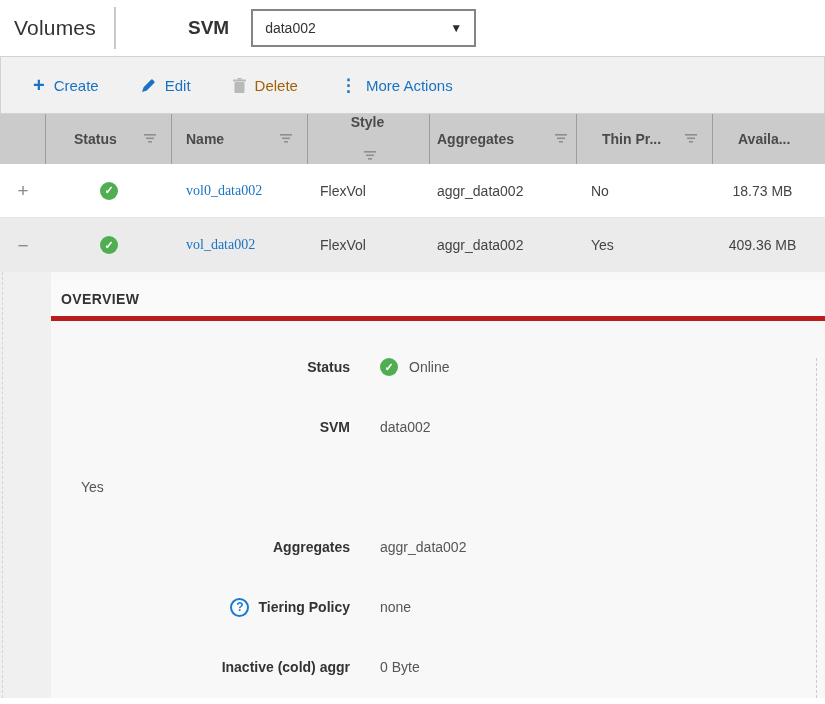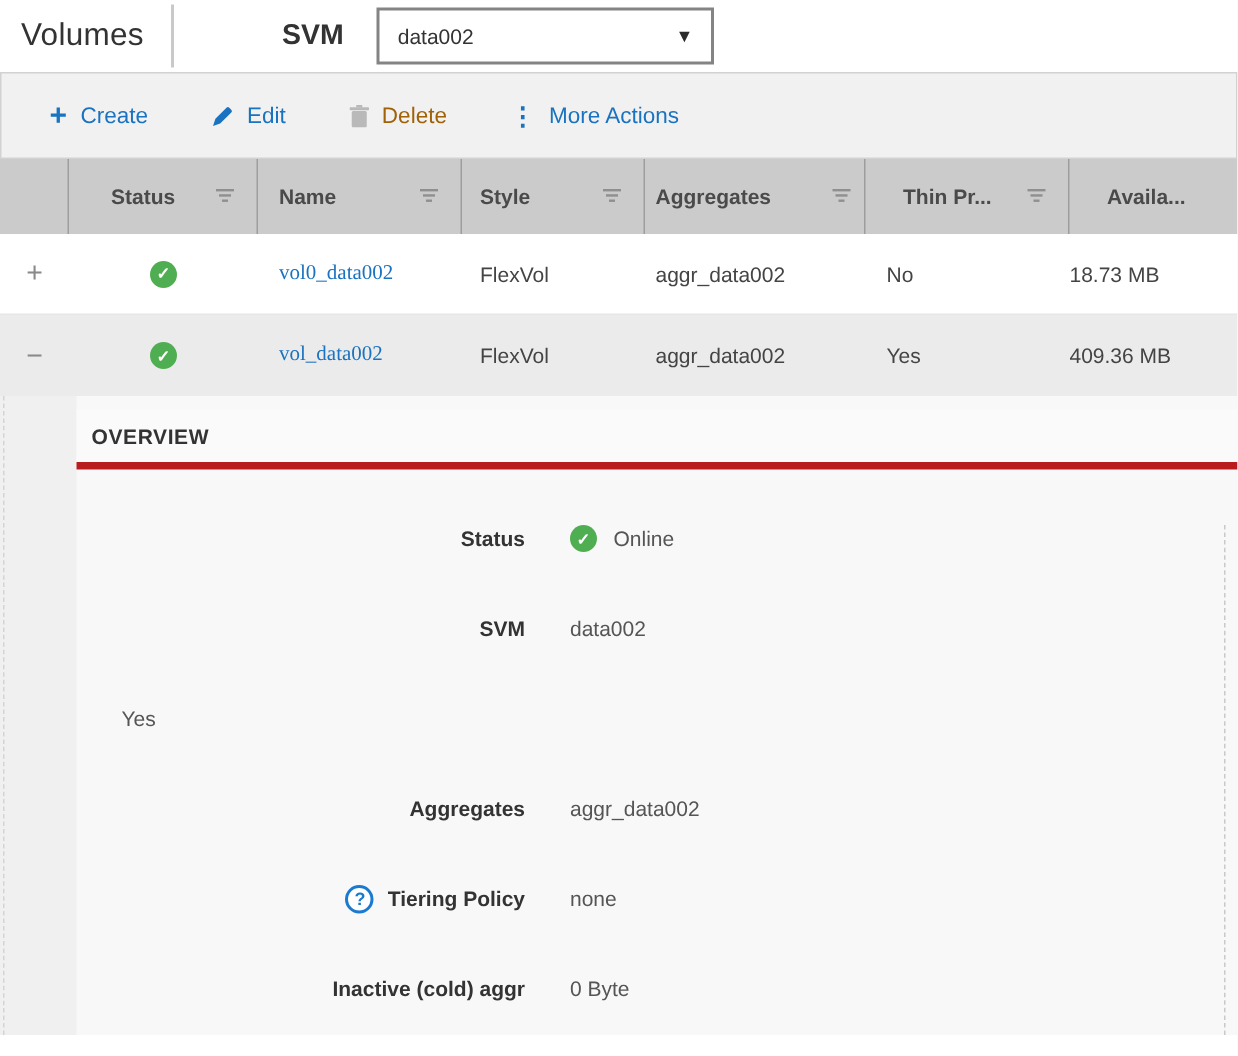--- a/index.html
+++ b/index.html
@@ -6,21 +6,21 @@
   html, body { width: 825px; height: 704px; overflow: hidden; }
   body {
     font-family: "Liberation Sans", sans-serif;
     background: #ffffff;
     color: #333;
     position: relative;
   }
 
   
   .topbar {
-    height: 48px;
+    height: 56px;
     display: flex;
     align-items: center;
     background: #fff;
   }
   .page-title {
     font-size: 21px;
     color: #333;
     margin-left: 14px;
     font-weight: 400;
     letter-spacing: 0.2px;
@@ -95,38 +95,38 @@
     justify-content: space-between;
     font-size: 14px;
     font-weight: 600;
     color: #4a4a4a;
     border-right: 1px solid #9e9e9e;
     padding: 0 14px 0 14px;
     cursor: pointer;
   }
   .hcell.expander-col { border-right: 1px solid #9e9e9e; }
   .hcell.c-status { padding-left: 28px; }
-  .hcell.c-style  { padding-left: 12px; }
+  .hcell.c-style  { padding-left: 12px; flex-direction: column; }
   .hcell.c-aggr   { padding: 0 8px 0 7px; }
   .hcell.c-thin   { padding-left: 25px; gap: 16px; }
   .hcell.c-avail  { padding: 0 6px 0 25px; border-right: none; gap: 48px; }
   .filter-icon { flex: 0 0 auto; margin-left: 4px; }
 
   .grid-row { height: 54px; align-items: center; cursor: pointer; }
   .grid-row.row-plain { background: #fff; border-bottom: 1px solid #e6e6e6; }
   .grid-row.row-selected { background: #ebebeb; }
   .cell { font-size: 14px; color: #444; }
   .cell.c-expander { text-align: center; font-size: 19px; color: #8a8a8a; line-height: 1; }
   .cell.c-status { display: flex; justify-content: center; }
   .cell.c-name { padding-left: 14px; font-family: Liberation Serif, serif; }
   .cell.c-name a { color: #1a73c0; text-decoration: none; }
   .cell.c-style { padding-left: 12px; }
   .cell.c-aggr { padding-left: 7px; }
   .cell.c-thin { padding-left: 14px; }
-  .cell.c-avail { text-align: left; padding-right: 13px; }
+  .cell.c-avail { text-align: center; padding-right: 13px; }
 
   .check-badge {
     width: 18px; height: 18px;
     background: #50ae52;
     border-radius: 50%;
     display: inline-flex;
     align-items: center;
     justify-content: center;
     color: #fff;
     font-size: 11px;

